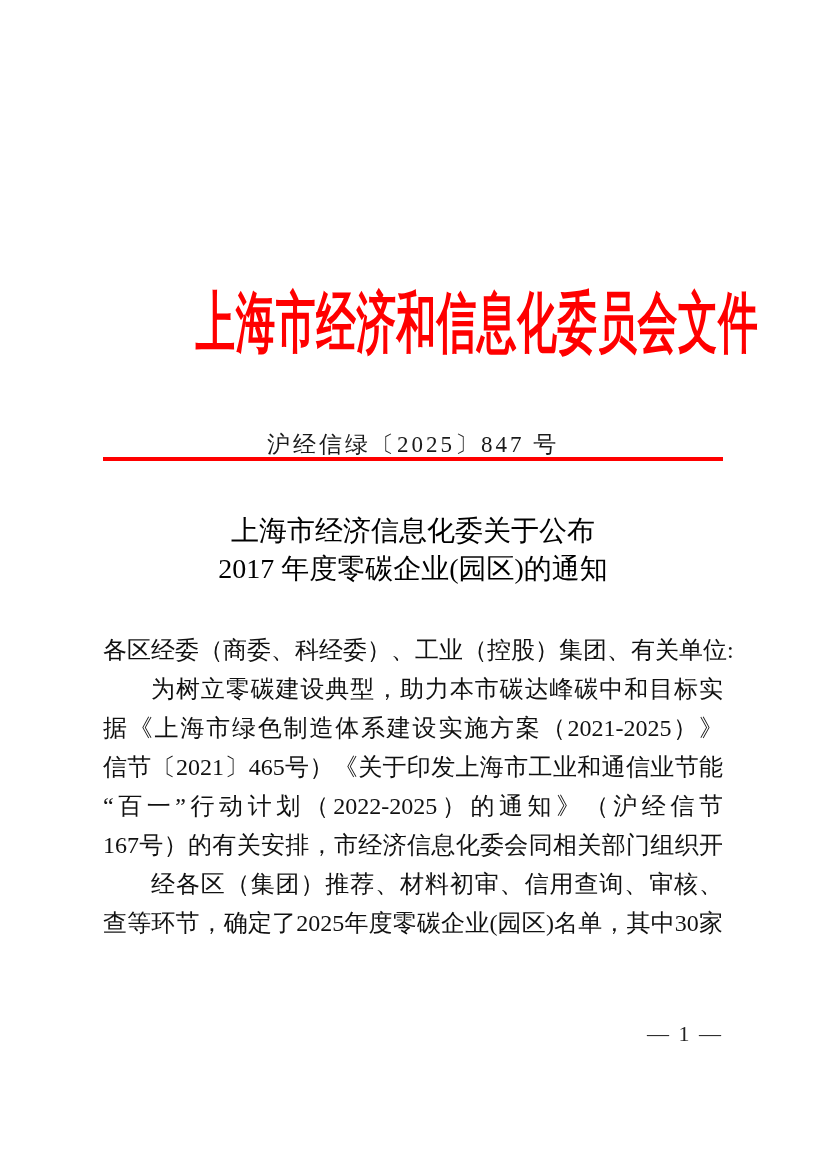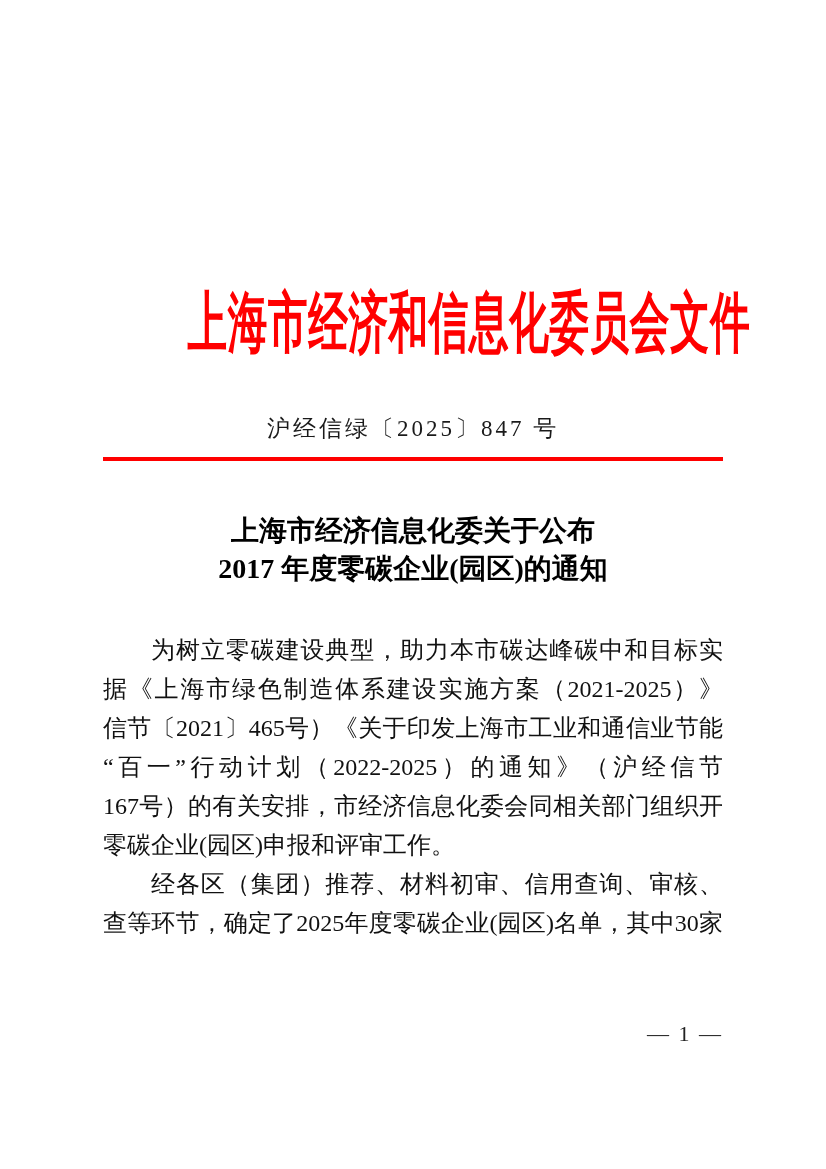--- a/index.html
+++ b/index.html
@@ -13,39 +13,39 @@
     width: 826px;
     height: 1169px;
     margin: 0 auto;
     background: #ffffff;
     overflow: hidden;
   }
   
   .org-title-wrap {
     position: absolute;
     top: 284px;
-    left: 0;
+    left: 8px;
     width: 660px;
     text-align: center;
   }
   .org-title {
     display: inline-block;
     font-weight: bold;
     font-size: 66px;
     line-height: 78px;
     color: #ff0000;
     white-space: nowrap;
     transform: scaleX(0.6);
     transform-origin: center center;
     letter-spacing: 1px;
   }
   
   .doc-number {
     position: absolute;
-    top: 414px;
+    top: 430px;
     left: 0;
     width: 826px;
     text-align: center;
     font-size: 23px;
     line-height: 30px;
     letter-spacing: 3px;
     color: #1a1a1a;
   }
   
   .red-rule {
@@ -56,21 +56,21 @@
     height: 4px;
     background: #ff0000;
   }
   
   .doc-title {
     position: absolute;
     top: 512px;
     left: 0;
     width: 826px;
     text-align: center;
-    font-weight: bold;
+    font-weight: normal;
     font-size: 28px;
     line-height: 38px;
     color: #000000;
   }
   
   .doc-body {
     position: absolute;
     top: 631px;
     left: 103px;
     width: 620px;
@@ -115,25 +115,25 @@
   <div class="doc-number">沪经信绿〔2025〕847 号</div>
 
   <div class="red-rule"></div>
 
   <div class="doc-title">
     <div>上海市经济信息化委关于公布</div>
     <div>2017 年度零碳企业(园区)的通知</div>
   </div>
 
   <div class="doc-body">
+      <div class="line">各区经委（商委、科经委）、工业（控股）集团、有关单位:</div>
       <div class="line fill indent">为树立零碳建设典型，助力本市碳达峰碳中和目标实现，根</div>
       <div class="line fill">据《上海市绿色制造体系建设实施方案（2021-2025）》（沪经</div>
       <div class="line fill">信节〔2021〕465号）《关于印发上海市工业和通信业节能降碳</div>
       <div class="line fill">“百一”行动计划（2022-2025）的通知》（沪经信节〔2022〕</div>
       <div class="line fill">167号）的有关安排，市经济信息化委会同相关部门组织开展了</div>
-      <div class="line">零碳企业(园区)申报和评审工作。</div>
       <div class="line fill indent">经各区（集团）推荐、材料初审、信用查询、审核、现场抽</div>
       <div class="line fill">查等环节，确定了2025年度零碳企业(园区)名单，其中30家零碳</div>
     </div>
 
   <div class="page-number">— 1 —</div>
 
 </div>
 
 </body></html>

